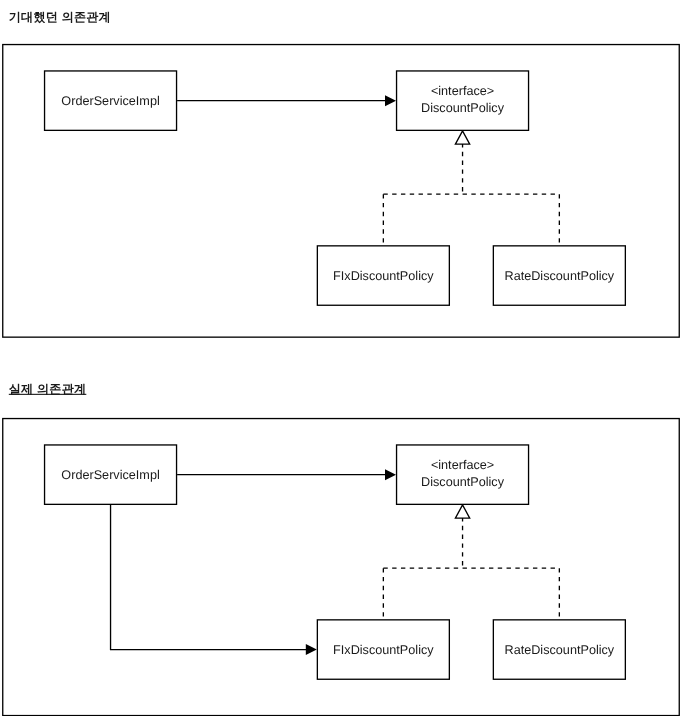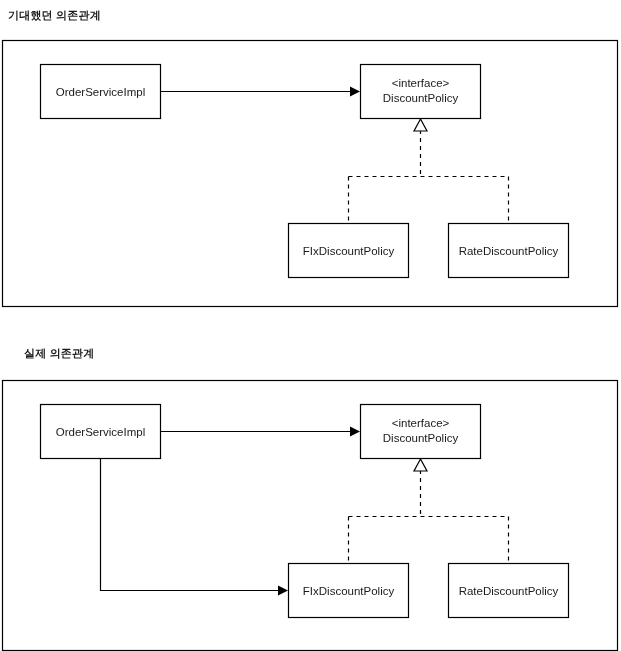--- a/index.html
+++ b/index.html
@@ -21,21 +21,21 @@
   }
   .section-title {
     position: absolute;
     font-size: 11px;
     font-weight: bold;
     color: #1a1a1a;
     letter-spacing: 0.2px;
     white-space: nowrap;
   }
   #title-expected { left: 8px; top: 8px; }
-  #title-actual  { left: 24px; top: 346px; }
+  #title-actual  { left: 8px; top: 346px; text-decoration: underline; }
 
   svg.diagram {
     position: absolute;
     left: 0;
     top: 0;
   }
   .frame {
     fill: none;
     stroke: #000000;
     stroke-width: 1.2;

